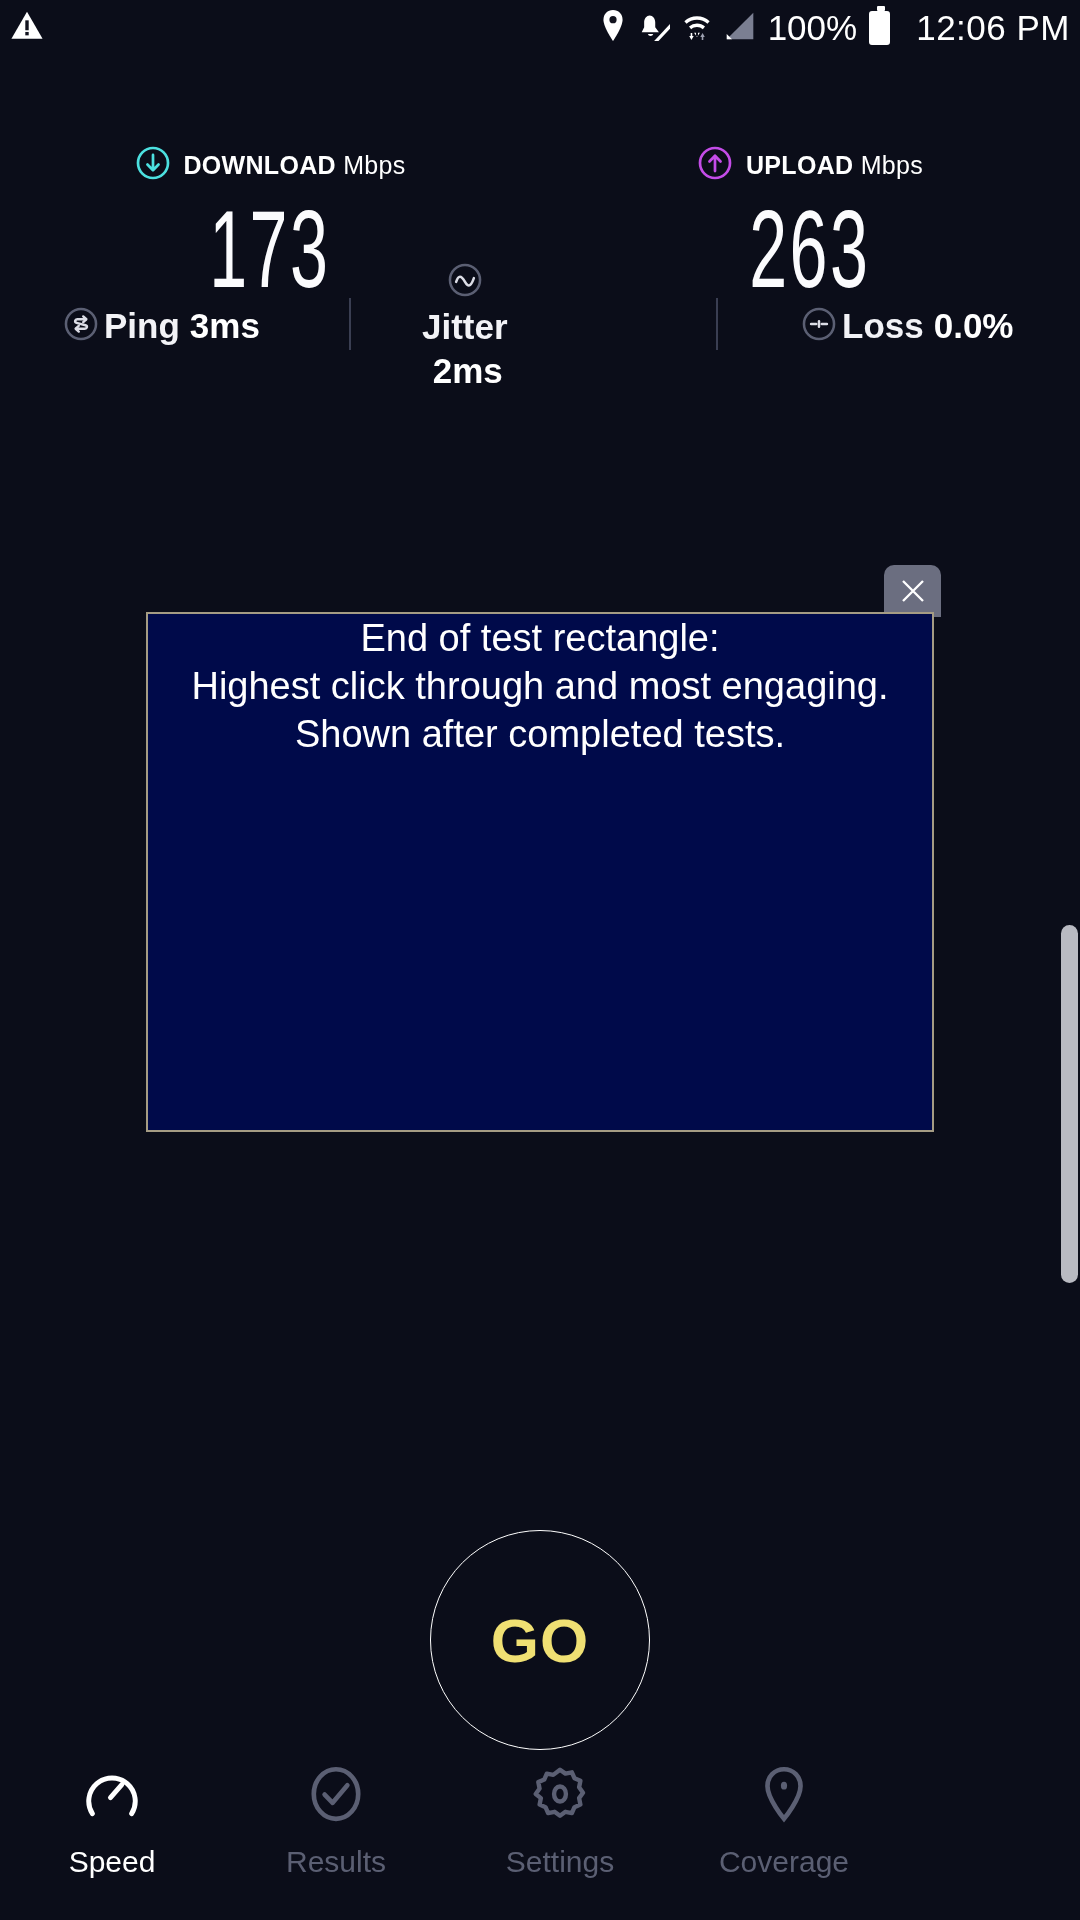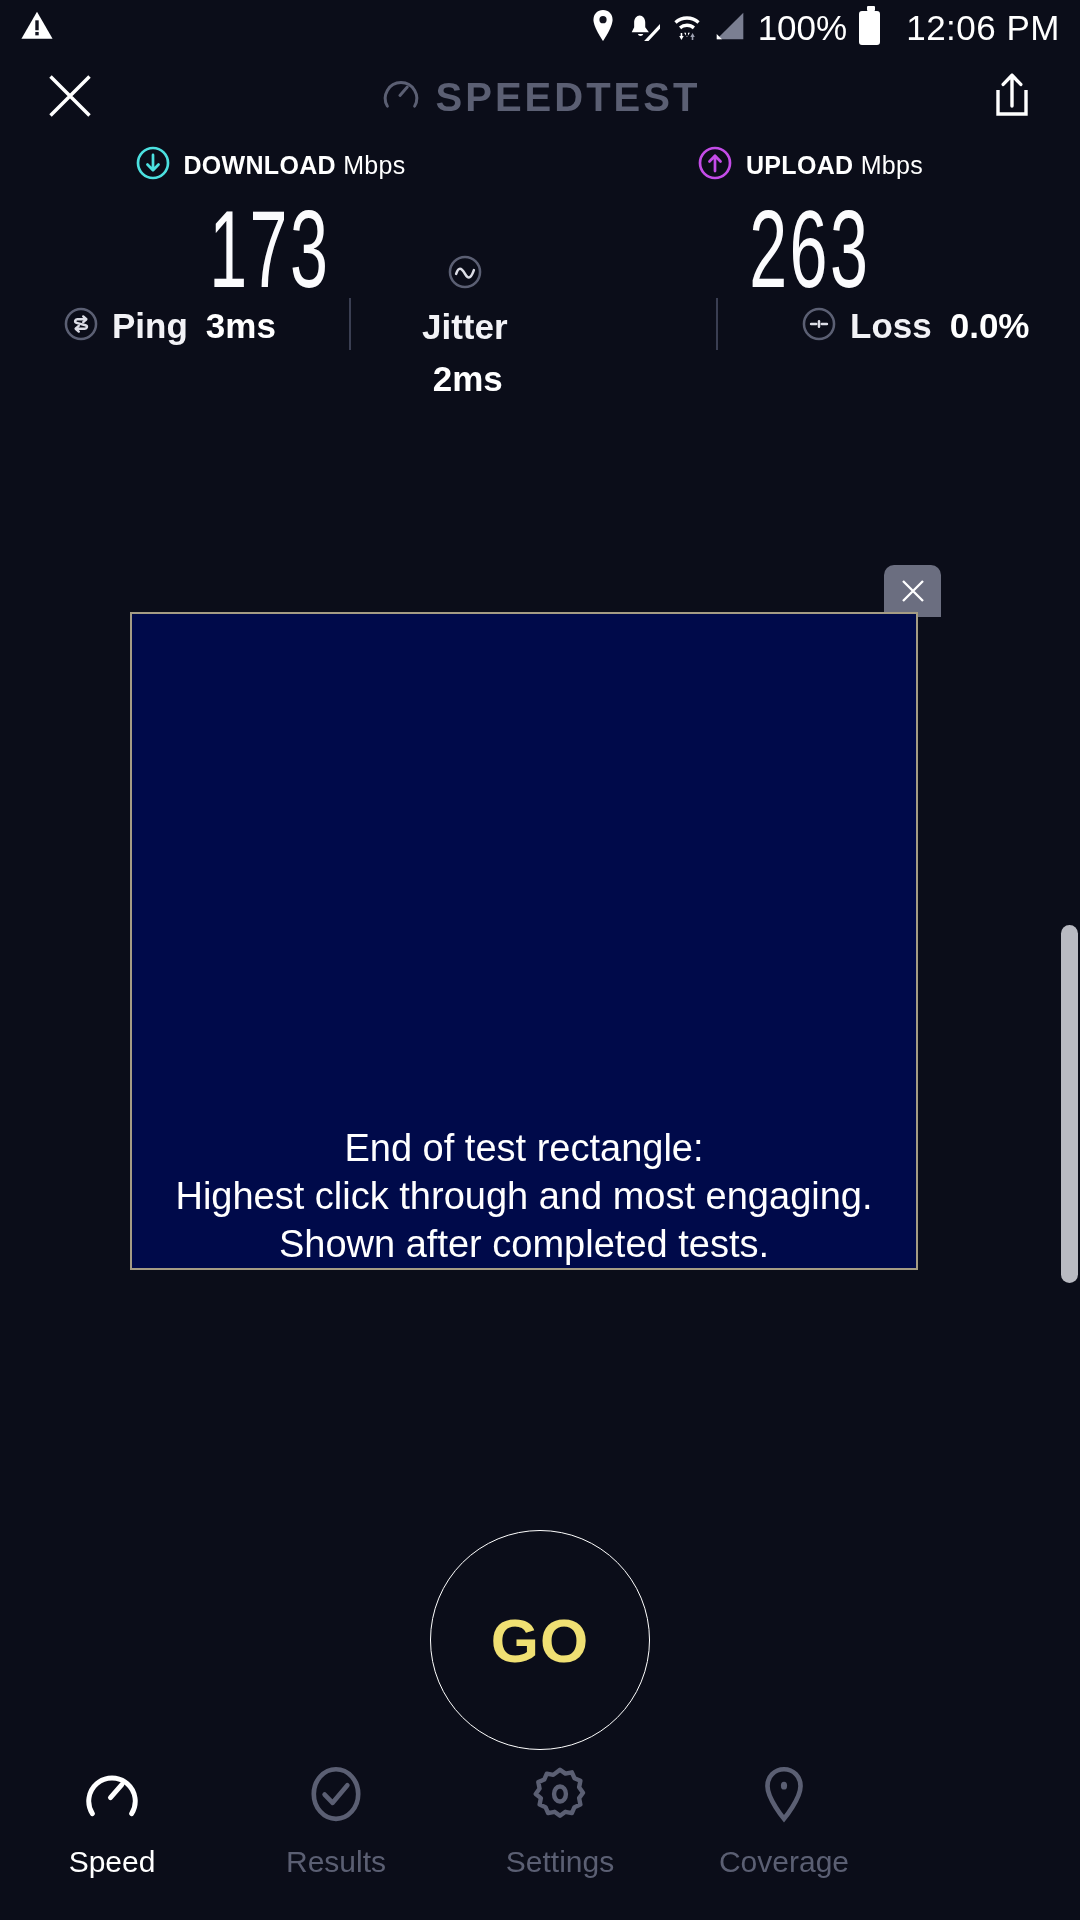--- a/index.html
+++ b/index.html
@@ -7,21 +7,21 @@
     width: 1080px; height: 1920px;
     background: #0b0d19;
     font-family: "Liberation Sans", sans-serif;
     overflow: hidden;
   }
   .screen { position: relative; width: 1080px; height: 1920px; background: #0b0d19; }
 
   
   .statusbar {
     position: absolute; top: 0; left: 0; width: 1080px; height: 55px;
-    display: flex; align-items: center; padding: 0 20px;
+    display: flex; align-items: center; padding: 0 10px;
   }
   .sb-left { display: flex; align-items: center; }
   .sb-right { margin-left: auto; display: flex; align-items: center; gap: 12px; }
   .sb-time {
     color: #ffffff; font-size: 35px; letter-spacing: 0.5px;
     margin-left: 14px; font-family: "Liberation Sans", sans-serif;
   }
   .sb-batt-txt { color: #ffffff; font-size: 35px; }
   .batt {
     width: 21px; height: 34px; border: 3px solid #fff; border-radius: 3px;
@@ -59,38 +59,38 @@
     font-family: "Liberation Sans Narrow", "Liberation Sans", sans-serif;
     font-weight: 300; transform: scaleX(0.62); transform-origin: center top;
     letter-spacing: 4px; margin-top: 8px;
   }
 
   
   .metrics {
     position: absolute; top: 300px; left: 0; width: 1080px; height: 52px;
     display: flex; align-items: center;
   }
-  .metric { display: flex; align-items: center; gap: 12px; }
+  .metric { display: flex; align-items: center; gap: 4px; }
   .m1 { position: absolute; left: 62px; }
   .m2 { position: absolute; left: 422px; flex-direction: column; }
   .m3 { position: absolute; left: 800px; }
   .m-name { color: #f2f2f6; font-size: 35px; font-weight: bold; }
   .m-val  { color: #ffffff; font-size: 35px; font-weight: bold; margin-left: 6px; }
   .divider {
     position: absolute; width: 2px; height: 52px; background: #3a3e52; top: 298px;
   }
   .d1 { left: 349px; }
   .d2 { left: 716px; }
 
   
   .ad-box {
-    position: absolute; left: 130px; top: 612px;
-    width: 788px; height: 658px;
+    position: absolute; left: 146px; top: 612px;
+    width: 788px; height: 520px;
     background: #000a4a; border: 2px solid #a59c84;
-    display: flex; align-items: flex-end; justify-content: center;
+    display: flex; align-items: flex-start; justify-content: center;
   }
   .ad-text {
     color: #ffffff; font-size: 38px; line-height: 48px; text-align: center;
     white-space: pre-line; font-family: "Liberation Sans", sans-serif;
   }
   .ad-close {
     position: absolute; left: 884px; top: 565px;
     width: 57px; height: 52px;
     background: #6b6e80; border-radius: 10px 10px 0 0;
     display: flex; align-items: center; justify-content: center; cursor: pointer;
@@ -167,42 +167,20 @@
             <path d="M22 2v20H2z" fill="#7b7f92"></path>
             <path d="M6 22h-4v-4z" fill="#ffffff"></path>
           </svg>
       </span>
       <span class="sb-batt-txt">100%</span>
       <span class="batt"></span>
       <span class="sb-time">12:06 PM</span>
     </div>
   </div>
 
-  <div class="header">
-    <div class="close-x">
-      <svg width="52" height="52" viewBox="0 0 24 24">
-          <path d="M3 3 L21 21 M21 3 L3 21" stroke="#ffffff" stroke-width="1.6" fill="none"></path>
-        </svg>
-    </div>
-    <div class="hdr-title">
-      <span>
-        <svg width="42" height="42" viewBox="0 0 24 24">
-          <path d="M4.2 19.5A9 9 0 1 1 19.8 19.5" stroke="#5b5f73" stroke-width="1.7" fill="none" stroke-linecap="round"></path>
-          <path d="M11.4 13.4 L15.6 8.6" stroke="#5b5f73" stroke-width="1.7" fill="none" stroke-linecap="round"></path>
-        </svg>
-      </span>
-      <span>SPEEDTEST</span>
-    </div>
-    <div class="share-btn">
-      <svg width="48" height="52" viewBox="0 0 24 26">
-        <path d="M5 10v12h14V10" stroke="#ffffff" stroke-width="1.7" fill="none"></path>
-        <path d="M12 18V2.6 M12 2.6 L7.6 7.2 M12 2.6 L16.4 7.2" stroke="#ffffff" stroke-width="1.7" fill="none" stroke-linecap="round" stroke-linejoin="round"></path>
-      </svg>
-    </div>
-  </div>
 
   <div class="results">
     <div class="dl-ul-row">
 
       <div class="du-col">
         <div class="du-label-row">
           <span>
             <svg width="36" height="36" viewBox="0 0 24 24">
               <circle cx="12" cy="12" r="10" stroke="#4ce0e0" stroke-width="1.8" fill="none"></circle>
               <path d="M12 6.6v10.2 M12 16.8 L8.3 13 M12 16.8 L15.7 13" stroke="#4ce0e0" stroke-width="1.8" fill="none" stroke-linecap="round" stroke-linejoin="round"></path>

